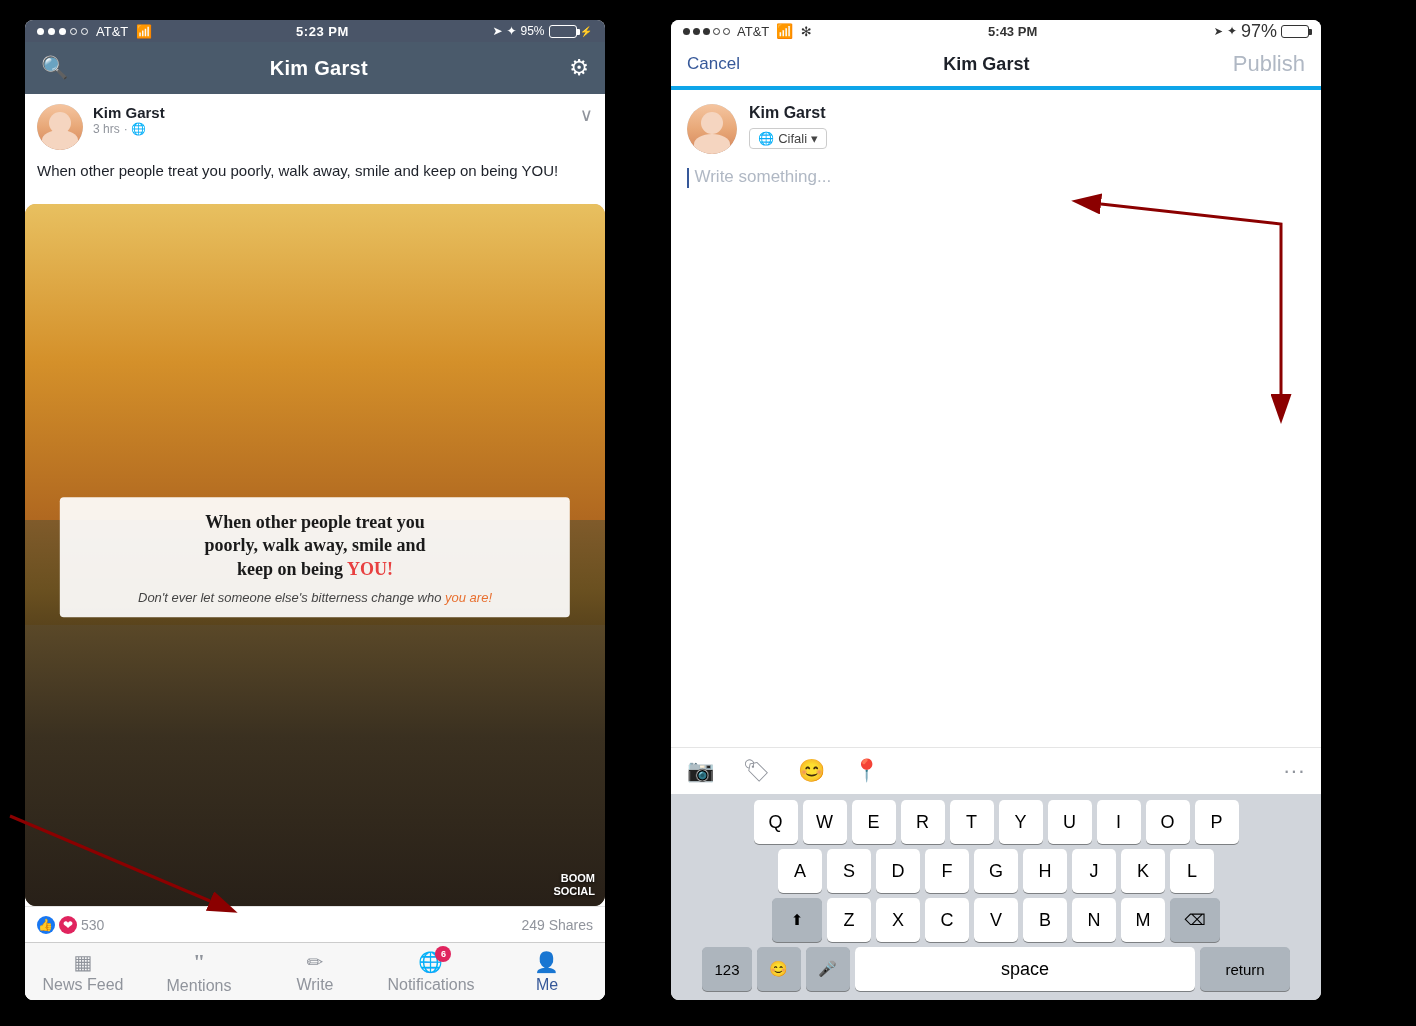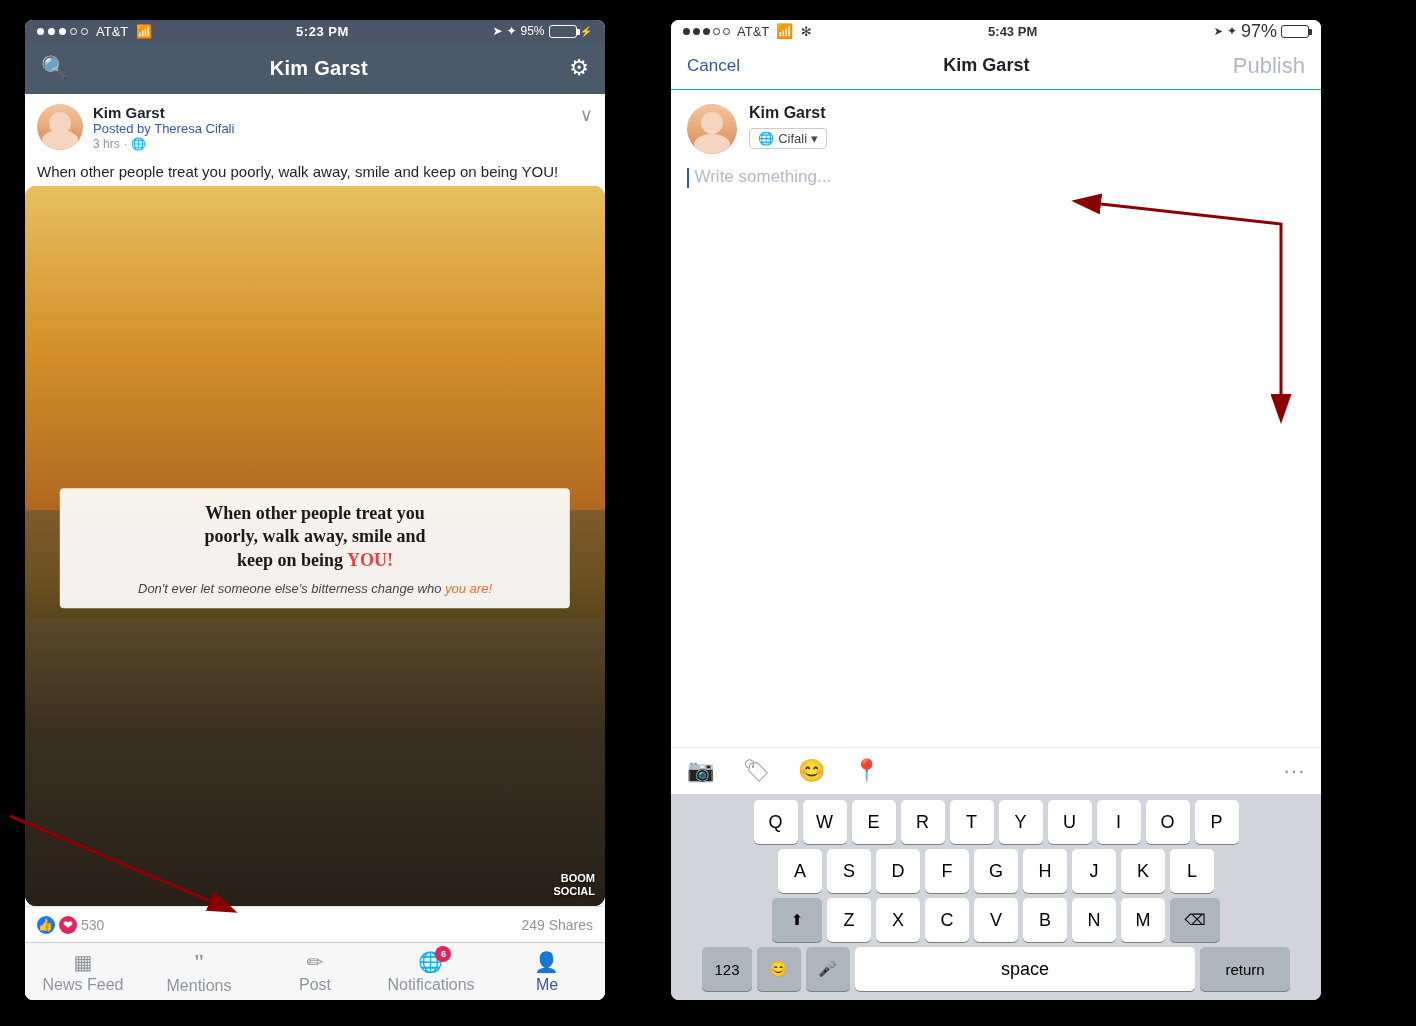--- a/index.html
+++ b/index.html
@@ -144,21 +144,21 @@
       border-radius: 50% 50% 0 0;
     }
 
     .post-meta { flex: 1; }
     .post-name { font-weight: 700; font-size: 15px; color: #1d2129; }
     .post-by { font-size: 13px; color: #365899; }
     .post-time { font-size: 12px; color: #90949c; display: flex; align-items: center; gap: 4px; margin-top: 1px; }
     .post-chevron { color: #90949c; font-size: 18px; position: absolute; right: 12px; top: 10px; }
 
     .post-text {
-      padding: 4px 12px 2px;
+      padding: 4px 12px 21px;
       font-size: 15px;
       color: #1d2129;
       line-height: 1.5;
     }
 
     
     .post-image {
       width: 100%;
       flex: 1;
       background: linear-gradient(180deg, #d4a04a 0%, #c8882a 20%, #8a6030 40%, #6a5020 55%, #4a3818 65%, #3a2810 80%, #282010 100%);
@@ -338,21 +338,21 @@
       width: 95%;
       border-radius: 1px;
     }
 
     
     .compose-nav {
       display: flex;
       align-items: center;
       justify-content: space-between;
       padding: 10px 16px;
-      border-bottom: 1px solid #0ea5e9;
+      border-bottom: 4px solid #0ea5e9;
       height: 48px;
     }
     .compose-cancel { color: #365899; font-size: 17px; cursor: pointer; }
     .compose-title { font-weight: 700; font-size: 18px; color: #1d2129; }
     .compose-publish { color: #b0b8c4; font-size: 22px; }
 
     
     .compose-area {
       flex: 1;
       display: flex;
@@ -508,21 +508,20 @@
       <span class="nav-icon">⚙</span>
     </div>
 
     <div class="post-card">
       <div class="post-header">
         <div class="avatar-img">
           <div class="avatar-face"></div>
         </div>
         <div class="post-meta">
           <div class="post-name">Kim Garst</div>
-          <div class="post-by">Posted by Theresa Cifali</div>
           <div class="post-time">
             <span>3 hrs</span>
             <span>·</span>
             <span>🌐</span>
           </div>
         </div>
         <span class="post-chevron">∨</span>
       </div>
 
       <div class="post-text">When other people treat you poorly, walk away, smile and keep on being YOU!</div>
@@ -564,21 +563,21 @@
           <span class="tab-label">News Feed</span>
         </div>
 
         <div class="tab-item">
           <span class="tab-icon" style="font-size:22px;font-family:Georgia,serif;font-weight:900;">"</span>
           <span class="tab-label">Mentions</span>
         </div>
 
         <div class="tab-item">
           <span class="tab-icon">✏</span>
-          <span class="tab-label">Post</span>
+          <span class="tab-label">Write</span>
         </div>
 
         <div class="tab-item">
           <span class="tab-badge">
             <span class="tab-icon">🌐</span>
             <span class="badge-dot">6</span>
           </span>
           <span class="tab-label">Notifications</span>
         </div>
 

